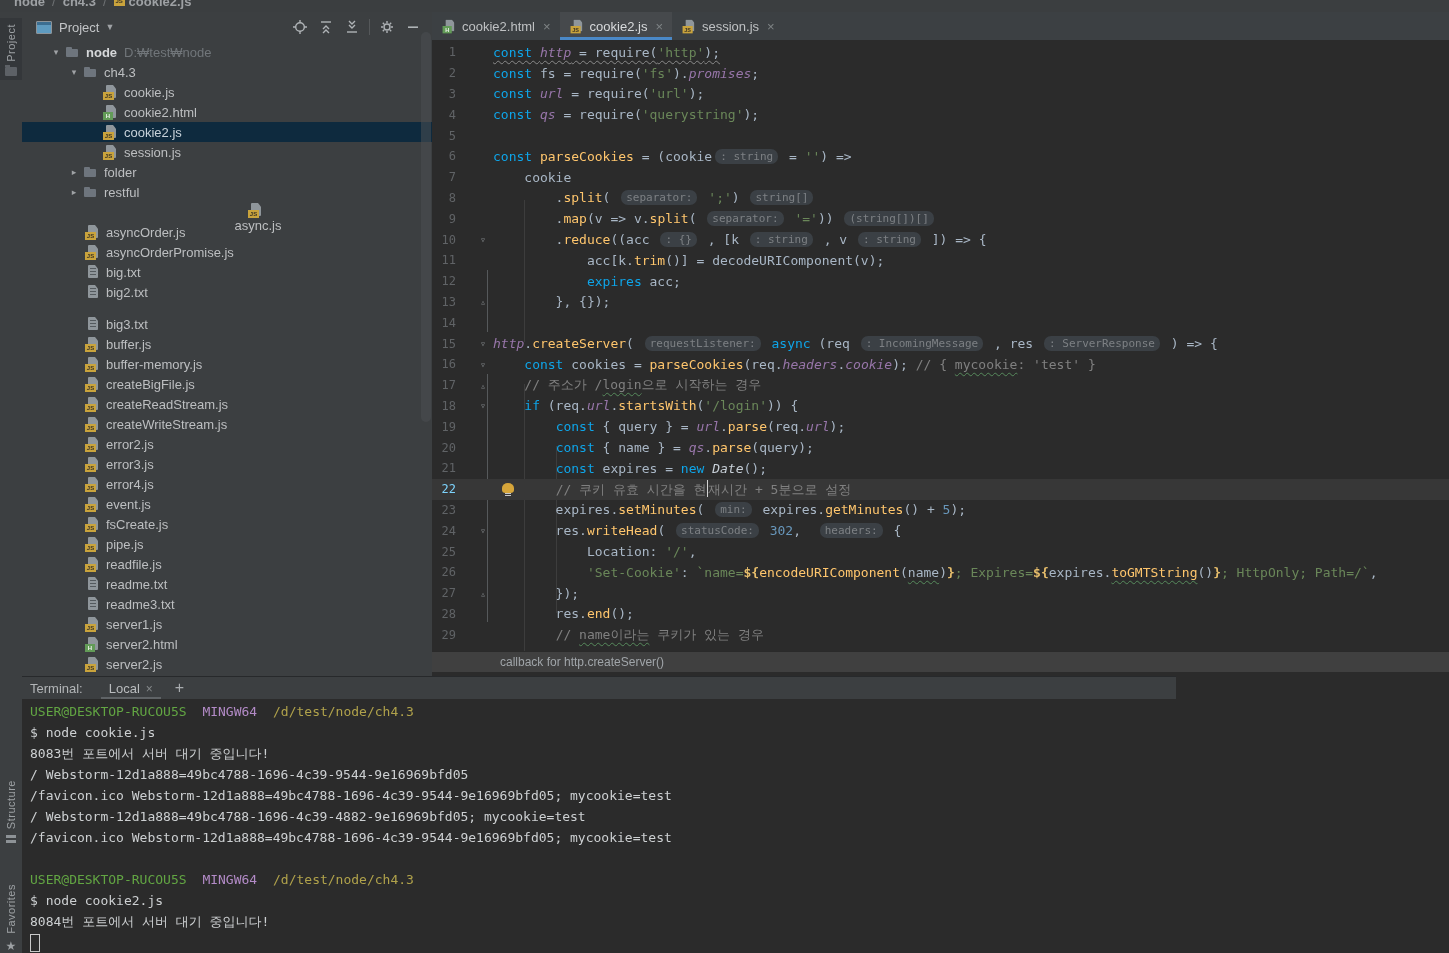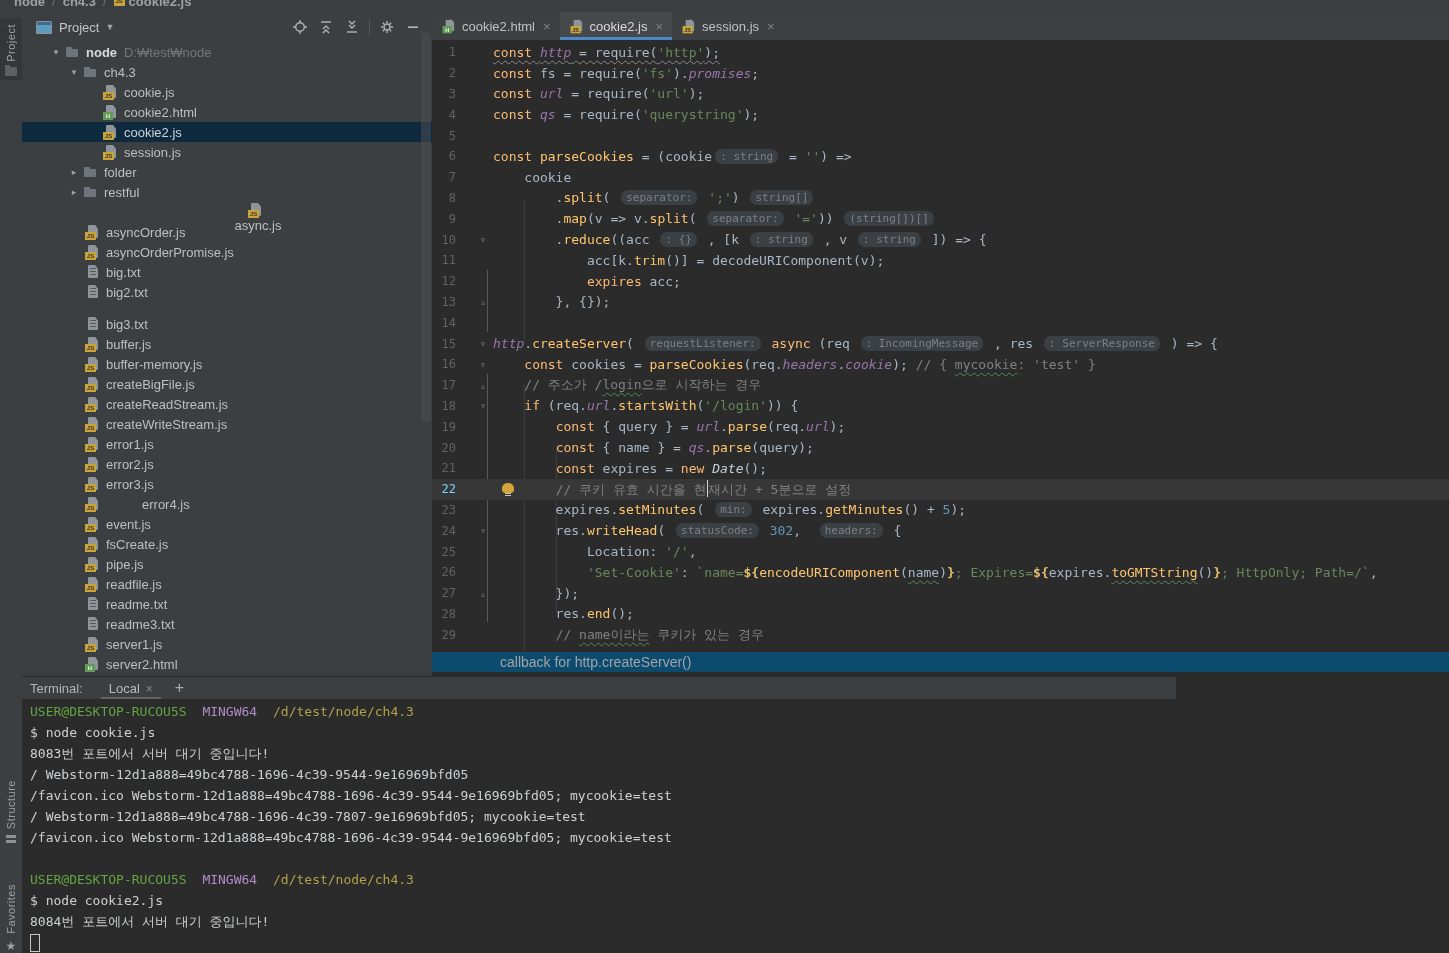--- a/index.html
+++ b/index.html
@@ -57,31 +57,31 @@
   .tab-close{margin-left:8px;color:#7f8486;font-size:13px;line-height:1;}
   .code-area{position:absolute;left:0;top:30px;right:0;bottom:24px;overflow:hidden;}
   .guide{position:absolute;width:1px;background:#3d3d3d;}
   .code-row{position:relative;display:flex;align-items:center;height:20.8px;font:13px "DejaVu Sans Mono",monospace;white-space:pre;color:#a9b7c6;}
   .code-row.cur{background:#373737;}
   .gutter{flex:0 0 61px;display:flex;align-items:center;height:100%;color:#606366;font-size:12px;}
   .gutter .num{width:24px;text-align:right;}
   .gutter .num.curnum{color:#7dd3fc;}
   .gutter .fold{width:14px;margin-left:20px;color:#7a7e80;font-size:10px;text-align:center;}
   .ct{display:inline-block;}
-  .s-d{color:#a9b7c6;} .s-k{color:#fdba74;} .s-s{color:#6a8759;} .s-n{color:#6897bb;}
+  .s-d{color:#a9b7c6;} .s-k{color:#0ea5e9;} .s-s{color:#6a8759;} .s-n{color:#6897bb;}
   .s-f{color:#ffc66d;} .s-v{color:#9876aa;font-style:italic;} .s-c{color:#808080;}
   .s-cl{font-style:italic;color:#c8d0d8;}
   .s-t{color:#e8bf6c;font-weight:bold;}
   .s-p,.s-p2{display:inline-block;background:#3b4045;color:#7d8084;border-radius:7px;padding:0 5px;margin:0 3px;font-size:11px;line-height:15px;vertical-align:1px;}
   .s-u1{text-decoration:underline wavy #8a8a8a 1px;text-underline-offset:3px;}
   .s-u2{text-decoration:underline wavy #568a5c 1px;text-underline-offset:3px;}
   .caret-el{display:inline-block;width:1.5px;height:17px;background:#d4d4d4;vertical-align:-3px;}
   .bulb{position:absolute;left:70px;top:4px;width:12px;height:10px;background:#d6a53a;border-radius:50% 50% 30% 30%;}
   .bulb::after{content:"";position:absolute;left:3px;bottom:-3px;width:6px;height:3px;background:repeating-linear-gradient(#c8c8c8 0 1px,transparent 1px 2px);}
-  .sticky-line{position:absolute;left:0;right:0;bottom:4px;height:20px;background:#0c4a6e;border-top:1px solid #2a2a2a;display:flex;align-items:center;padding-left:68px;color:#a0a5a9;font-size:14px;}
+  .sticky-line{position:absolute;left:0;right:0;bottom:4px;height:20px;background:#404040;border-top:1px solid #2a2a2a;display:flex;align-items:center;padding-left:68px;color:#a0a5a9;font-size:12px;}
   
   .terminal{position:absolute;left:22px;top:676px;width:1154px;height:277px;background:#2b2b2b;border-top:1px solid #27292b;}
   .term-header{height:22px;background:#3c3f41;display:flex;align-items:flex-end;padding-left:8px;font-size:13px;}
   .term-label{color:#b2b5b7;padding-bottom:3px;}
   .term-tab-wrap{margin-left:18px;border-bottom:2px solid #5f6366;padding:0 8px 1px;display:flex;align-items:center;}
   .term-tab{color:#b9bcbe;}
   .term-tab-close{color:#85898b;margin-left:6px;font-size:12px;}
   .term-plus{color:#a8acaf;font-size:16px;margin-left:14px;padding-bottom:2px;}
   .term-body{position:absolute;left:8px;top:24px;right:0;bottom:0;}
   .term-row{height:21px;font:13px "DejaVu Sans Mono",monospace;white-space:pre;color:#cdd0d2;display:flex;align-items:center;gap:8px;}
@@ -236,31 +236,27 @@
         <div class="tree-row" style="padding-left: 62px;">
           <span class="ic ic-js"></span>
           <span class="tlabel">createReadStream.js</span>
         </div>
         <div class="tree-row" style="padding-left: 62px;">
           <span class="ic ic-js"></span>
           <span class="tlabel">createWriteStream.js</span>
         </div>
         <div class="tree-row" style="padding-left: 62px;">
           <span class="ic ic-js"></span>
-          <span class="tlabel">error1.js</span>
-        </div>
-        <div class="tree-row" style="padding-left: 62px;">
-          <span class="ic ic-js"></span>
           <span class="tlabel">error2.js</span>
         </div>
         <div class="tree-row" style="padding-left: 62px;">
           <span class="ic ic-js"></span>
           <span class="tlabel">error3.js</span>
         </div>
-        <div class="tree-row" style="padding-left: 62px; gap: 36px;">
+        <div class="tree-row" style="padding-left: 62px;">
           <span class="ic ic-js"></span>
           <span class="tlabel">error4.js</span>
         </div>
         <div class="tree-row" style="padding-left: 62px;">
           <span class="ic ic-js"></span>
           <span class="tlabel">event.js</span>
         </div>
         <div class="tree-row" style="padding-left: 62px;">
           <span class="ic ic-js"></span>
           <span class="tlabel">fsCreate.js</span>
@@ -366,21 +362,21 @@
         <span class="term-tab-close">×</span>
       </span>
       <span class="term-plus">+</span>
     </div>
     <div class="term-body">
         <div class="term-row"><span class="s-tg">USER@DESKTOP-RUCOU5S </span><span class="s-tp">MINGW64 </span><span class="s-ty">/d/test/node/ch4.3</span></div>
         <div class="term-row"><span class="s-td">$ node cookie.js</span></div>
         <div class="term-row"><span class="s-td">8083번 포트에서 서버 대기 중입니다!</span></div>
         <div class="term-row"><span class="s-td">/ Webstorm-12d1a888=49bc4788-1696-4c39-9544-9e16969bfd05</span></div>
         <div class="term-row"><span class="s-td">/favicon.ico Webstorm-12d1a888=49bc4788-1696-4c39-9544-9e16969bfd05; mycookie=test</span></div>
-        <div class="term-row"><span class="s-td">/ Webstorm-12d1a888=49bc4788-1696-4c39-7807-9e16969bfd05; mycookie=test</span></div>
+        <div class="term-row"><span class="s-td">/ Webstorm-12d1a888=49bc4788-1696-4c39-4882-9e16969bfd05; mycookie=test</span></div>
         <div class="term-row"><span class="s-td">/favicon.ico Webstorm-12d1a888=49bc4788-1696-4c39-9544-9e16969bfd05; mycookie=test</span></div>
         <div class="term-row"></div>
         <div class="term-row"><span class="s-tg">USER@DESKTOP-RUCOU5S </span><span class="s-tp">MINGW64 </span><span class="s-ty">/d/test/node/ch4.3</span></div>
         <div class="term-row"><span class="s-td">$ node cookie2.js</span></div>
         <div class="term-row"><span class="s-td">8084번 포트에서 서버 대기 중입니다!</span></div>
         <div class="term-row"><span class="t-cursor"></span></div>
       </div>
   </div>
 
 </div>

